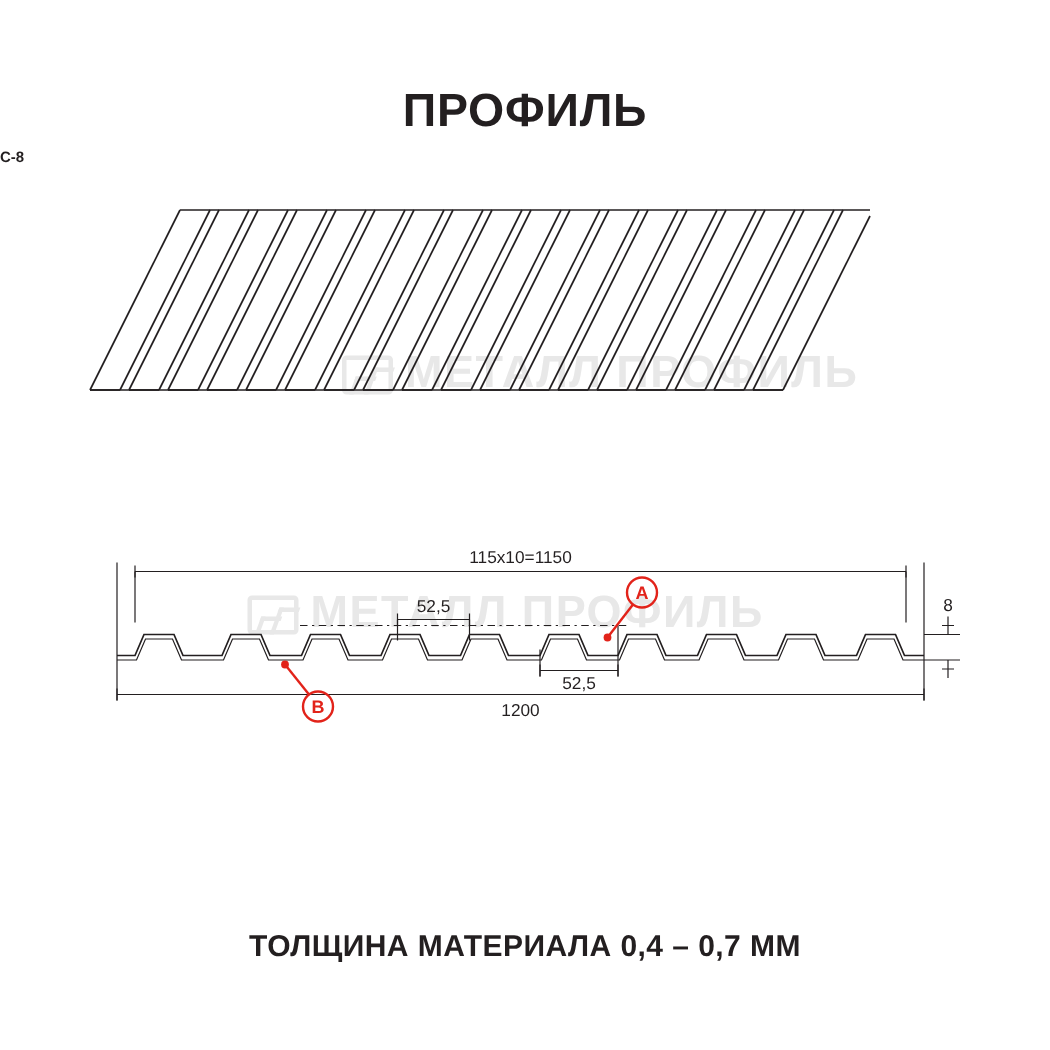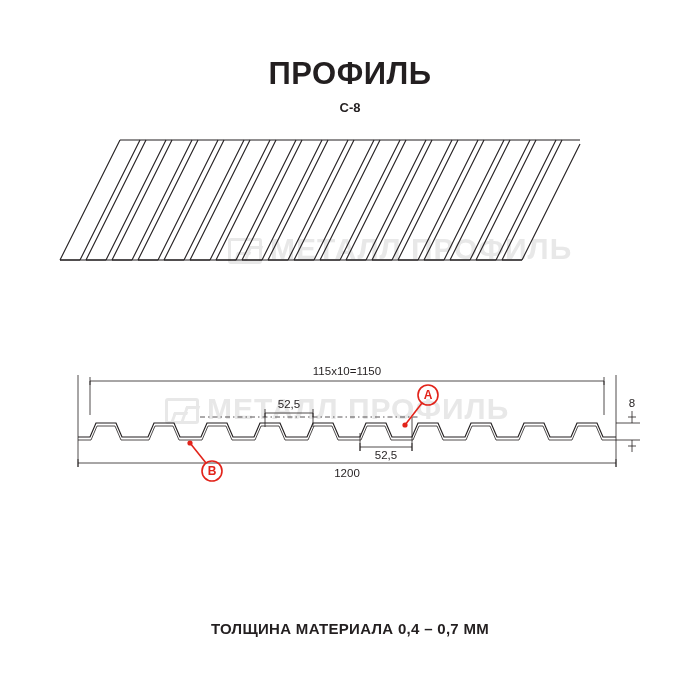--- a/index.html
+++ b/index.html
@@ -29,32 +29,32 @@
     font-size: 31px;
     font-weight: bold;
     letter-spacing: 0.5px;
     color: #231f20;
   }
   .subtitle {
     position: absolute;
     top: 100px;
     left: 0;
     width: 700px;
-    text-align: center;
-    font-size: 13px;
+    text-align: left;
+    font-size: 10px;
     font-weight: bold;
     color: #231f20;
   }
   .footnote {
     position: absolute;
     top: 620px;
     left: 0;
     width: 700px;
     text-align: center;
-    font-size: 15px;
+    font-size: 20px;
     font-weight: bold;
     letter-spacing: 0.3px;
     color: #231f20;
   }
 
   
   .wm {
     position: absolute;
     color: #e8e8e8;
     font-size: 30px;

